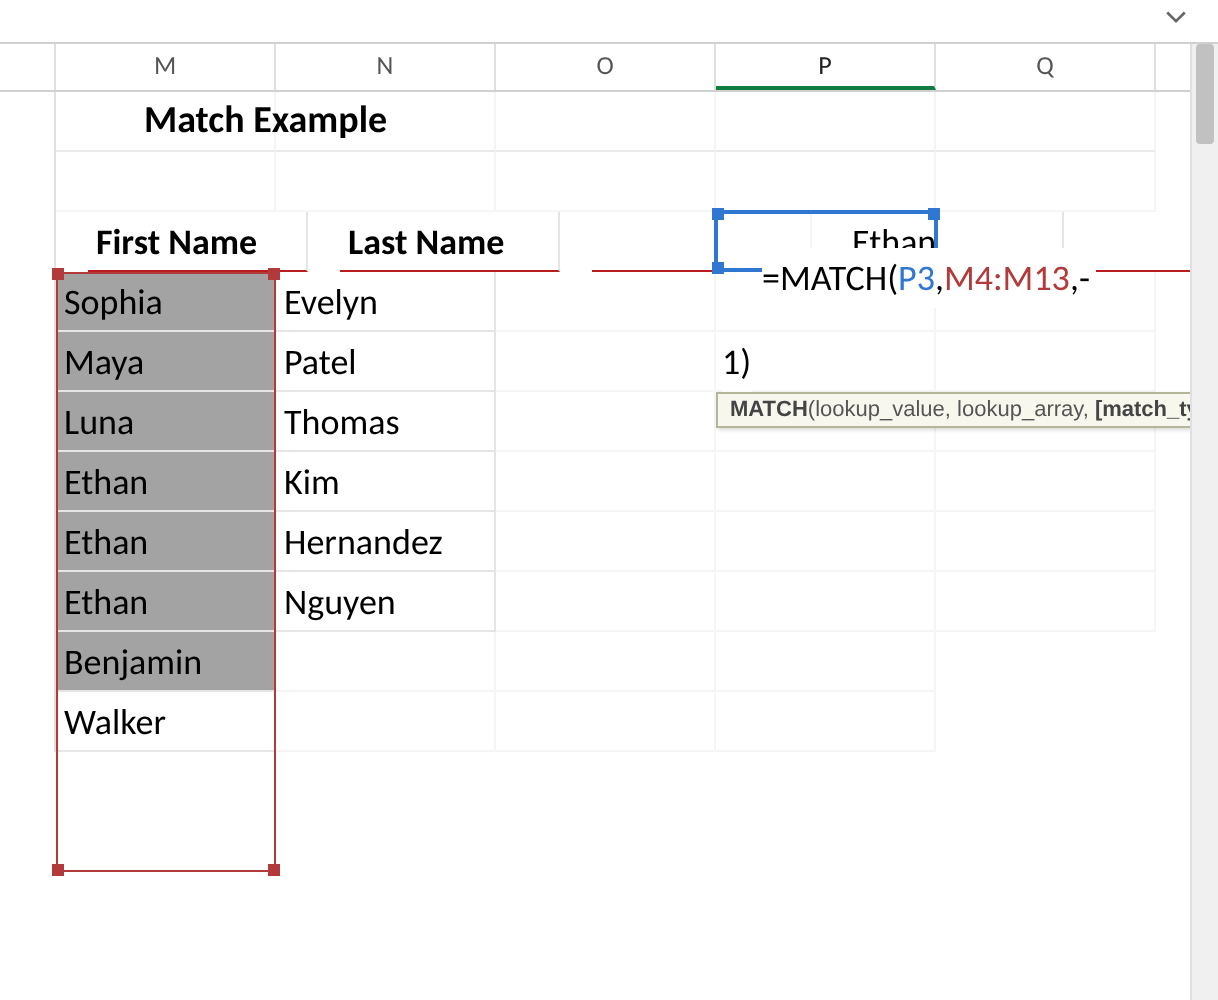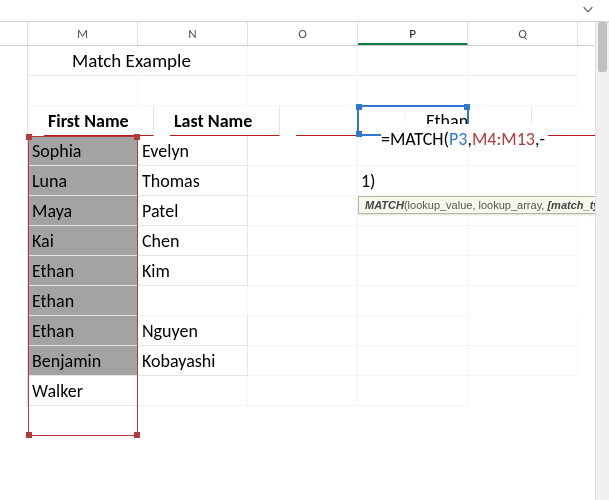--- a/index.html
+++ b/index.html
@@ -88,21 +88,21 @@
     padding: 2px 4px;
     font-size: 18px;
     color: #000;
     line-height: 26px;
     white-space: nowrap;
     overflow: hidden;
     position: relative;
   }
   .cell.nb { border-right: 1px solid #f5f5f5; border-bottom:1px solid #f5f5f5;}
   .title-row .cell { border-bottom:1px solid #eaeaea;}
-  .title { font-weight: normal; font-size: 19px; text-align: right;}
+  .title { font-weight: bold; font-size: 19px; text-align: right;}
   .header .cell { font-weight: bold; border-bottom:1px solid #b91c1c;margin-left:16px;}
   .pink {
     background: #a3a3a3;
   }
   
   .wM { width: 110px; }
   .wN { width: 110px; }
   .wO { width: 110px; }
   .wP { width: 110px; }
   .wQ { width: 110px; }
@@ -144,21 +144,21 @@
     position: absolute;
     background: #f7f7ee;
     border: 1px solid #b5b59a;
     font-size: 11px;
     padding: 2px 6px;
     color: #555;
     font-family: 'Segoe UI', Arial, sans-serif;
     white-space: nowrap;
     box-shadow: 1px 1px 2px rgba(0,0,0,.15);
   }
-  .fn-tip b { font-weight: bold; color:#444;font-style:italic;}
+  .fn-tip b { font-weight: bold; color:#444;}
 </style>
 </head>
 <body>
 
 <div class="topbar">
   <span>
     <svg class="chevron" viewBox="0 0 16 16">
         <path d="M3 6l5 5 5-5" fill="none" stroke="currentColor" stroke-width="1.5"></path>
       </svg>
   </span>
@@ -211,69 +211,61 @@
       <div class="row">
           <div class="row-num"></div>
         <div class="cell wM pink">Sophia</div>
         <div class="cell wN">Evelyn</div>
         <div class="cell wO nb"></div>
         <div class="cell wP nb" style="overflow:visible;"></div>
         <div class="cell wQ nb"></div>
       </div>
       <div class="row">
           <div class="row-num"></div>
+        <div class="cell wM pink">Maya</div>
+        <div class="cell wN">Patel</div>
+        <div class="cell wO nb"></div>
+        <div class="cell wP nb"></div>
+        <div class="cell wQ nb"></div>
+      </div>
+      <div class="row">
+          <div class="row-num"></div>
         <div class="cell wM pink">Luna</div>
         <div class="cell wN">Thomas</div>
         <div class="cell wO nb"></div>
         <div class="cell wP nb"></div>
         <div class="cell wQ nb"></div>
       </div>
       <div class="row">
           <div class="row-num"></div>
-        <div class="cell wM pink">Maya</div>
-        <div class="cell wN">Patel</div>
-        <div class="cell wO nb"></div>
-        <div class="cell wP nb"></div>
-        <div class="cell wQ nb"></div>
-      </div>
-      <div class="row">
-          <div class="row-num"></div>
-        <div class="cell wM pink">Kai</div>
-        <div class="cell wN">Chen</div>
-        <div class="cell wO nb"></div>
-        <div class="cell wP nb"></div>
-        <div class="cell wQ nb"></div>
-      </div>
-      <div class="row">
-          <div class="row-num"></div>
         <div class="cell wM pink">Ethan</div>
         <div class="cell wN">Kim</div>
         <div class="cell wO nb"></div>
         <div class="cell wP nb"></div>
         <div class="cell wQ nb"></div>
       </div>
       <div class="row">
           <div class="row-num"></div>
         <div class="cell wM pink">Ethan</div>
+        <div class="cell wN">Hernandez</div>
         <div class="cell wO nb"></div>
         <div class="cell wP nb"></div>
         <div class="cell wQ nb"></div>
       </div>
       <div class="row">
           <div class="row-num"></div>
         <div class="cell wM pink">Ethan</div>
         <div class="cell wN">Nguyen</div>
         <div class="cell wO nb"></div>
         <div class="cell wP nb"></div>
         <div class="cell wQ nb"></div>
       </div>
       <div class="row">
           <div class="row-num"></div>
         <div class="cell wM pink">Benjamin</div>
-        <div class="cell wN">Kobayashi</div>
         <div class="cell wO nb"></div>
         <div class="cell wP nb"></div>
         <div class="cell wQ nb"></div>
       </div>
       <div class="row">
           <div class="row-num"></div>
         <div class="cell wN">Walker</div>
         <div class="cell wO nb"></div>
         <div class="cell wP nb"></div>
         <div class="cell wQ nb"></div>

